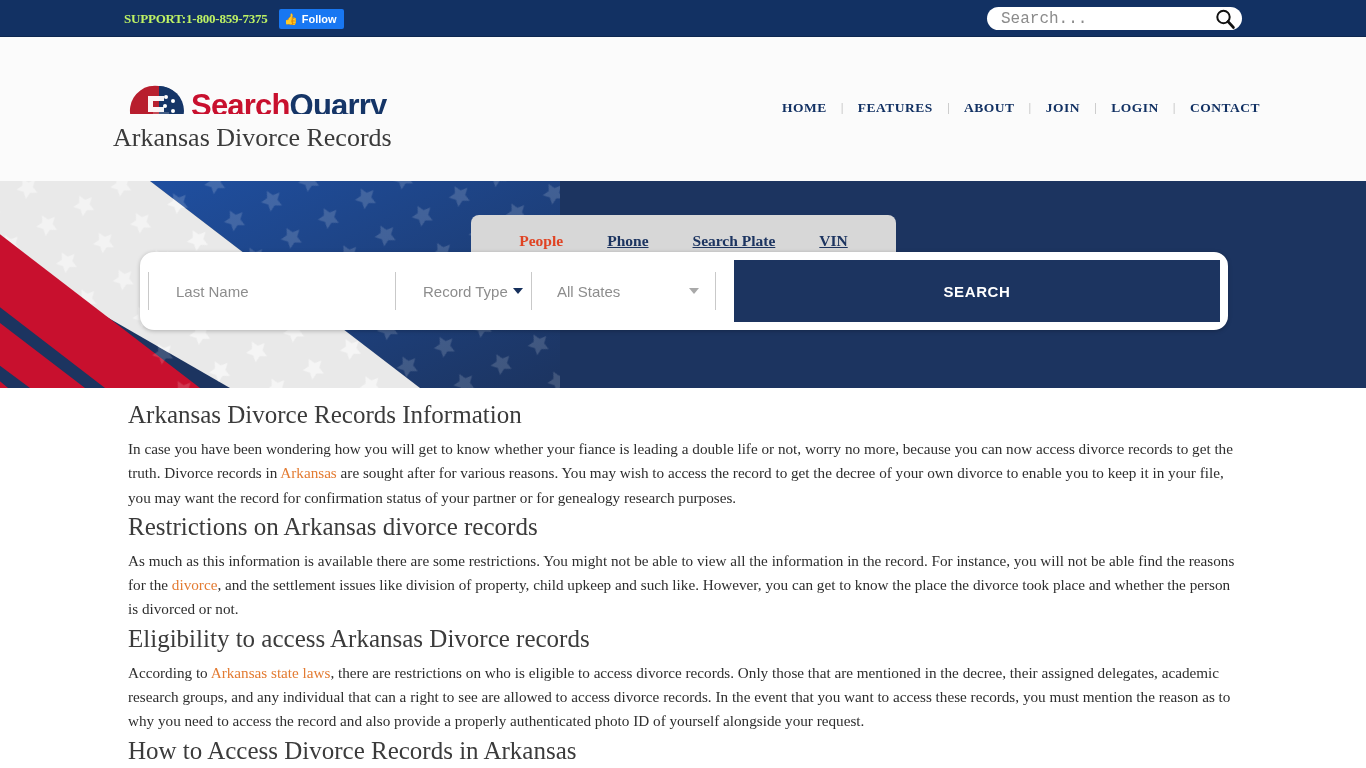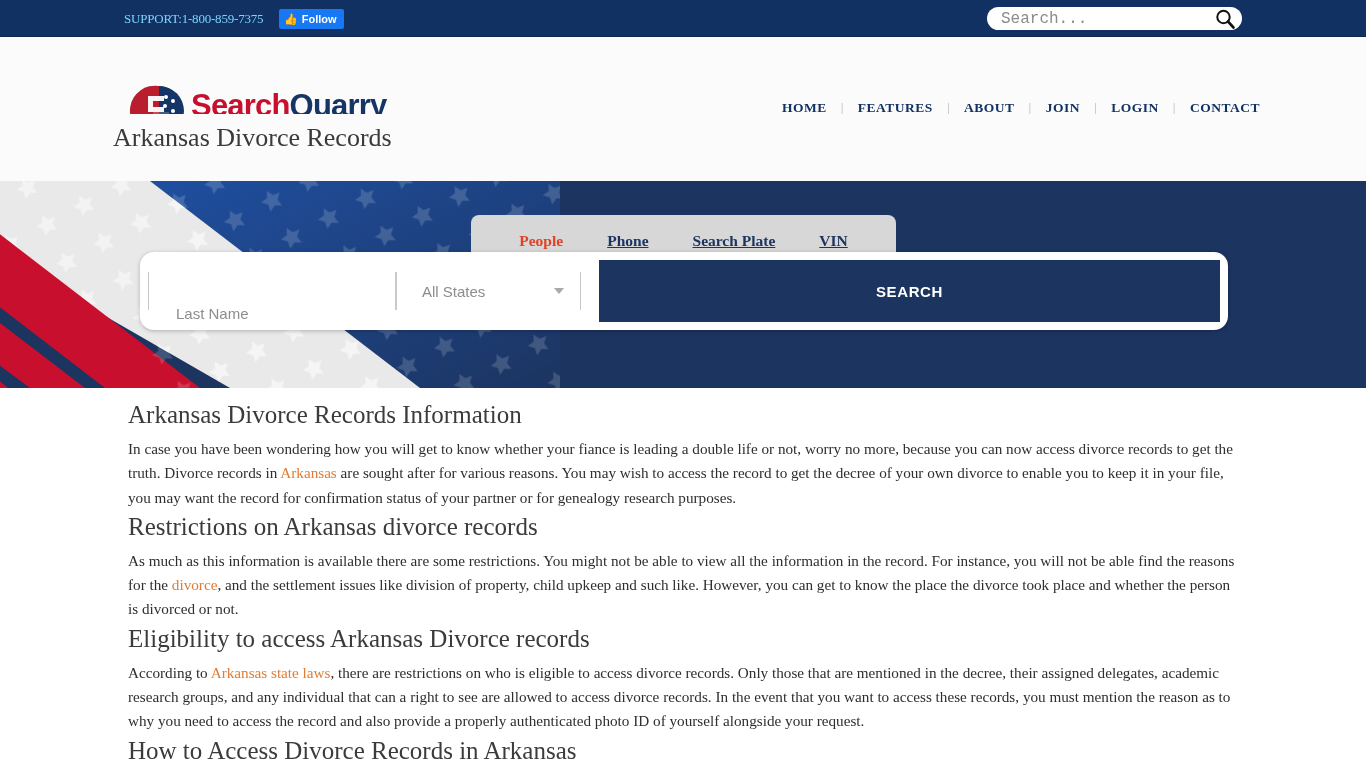--- a/index.html
+++ b/index.html
@@ -16,24 +16,24 @@
     background: #123163;
     border-bottom: 1px solid #0d2750;
     display: flex;
     align-items: center;
     position: relative;
   }
   .support-text {
     position: absolute;
     left: 124px;
     top: 11px;
-    color: #7dd3fc;
+    color: #bef264;
     font-family: "Liberation Serif", serif;
     font-size: 13px;
-    font-weight: normal;
+    font-weight: bold;
     letter-spacing: -0.2px;
     white-space: nowrap;
   }
   .fb-follow {
     position: absolute;
     left: 279px;
     top: 9px;
     height: 20px;
     background: #1877f2;
     color: #ffffff;
@@ -207,21 +207,21 @@
   .field {
     display: flex;
     align-items: center;
     position: relative;
     font-family: "Liberation Sans", sans-serif;
     font-size: 15px;
     color: #8d8d8d;
     cursor: text;
   }
   .field.fn { width: 238px; padding-left: 29px; }
-  .field.ln { width: 246px; padding-left: 27px; align-items: flex-end; }
+  .field.ln { width: 246px; padding-left: 27px; }
   .field.rt { width: 135px; padding-left: 27px; cursor: pointer; }
   .field.st { width: 183px; padding-left: 25px; cursor: pointer; }
   .divider {
     width: 1px;
     background: #c9c9c9;
     margin: 12px 0;
     flex: 0 0 1px;
   }
   .caret-dark {
     display: inline-block;
@@ -383,20 +383,24 @@
       <span class="tab">Search Plate</span>
       <span class="tab">VIN</span>
     </div>
 
     <div class="formbar">
       <div class="divider"></div>
       <div class="field ln">
         <span>Last Name</span>
       </div>
       <div class="divider"></div>
+      <div class="field rt">
+        <span>Record Type</span>
+        <span class="caret-dark"></span>
+      </div>
       <div class="divider"></div>
       <div class="field st">
         <span>All States</span>
         <span class="caret-grey"></span>
       </div>
       <div class="divider"></div>
       <button class="search-btn">SEARCH</button>
     </div>
   </div>
 </div>

